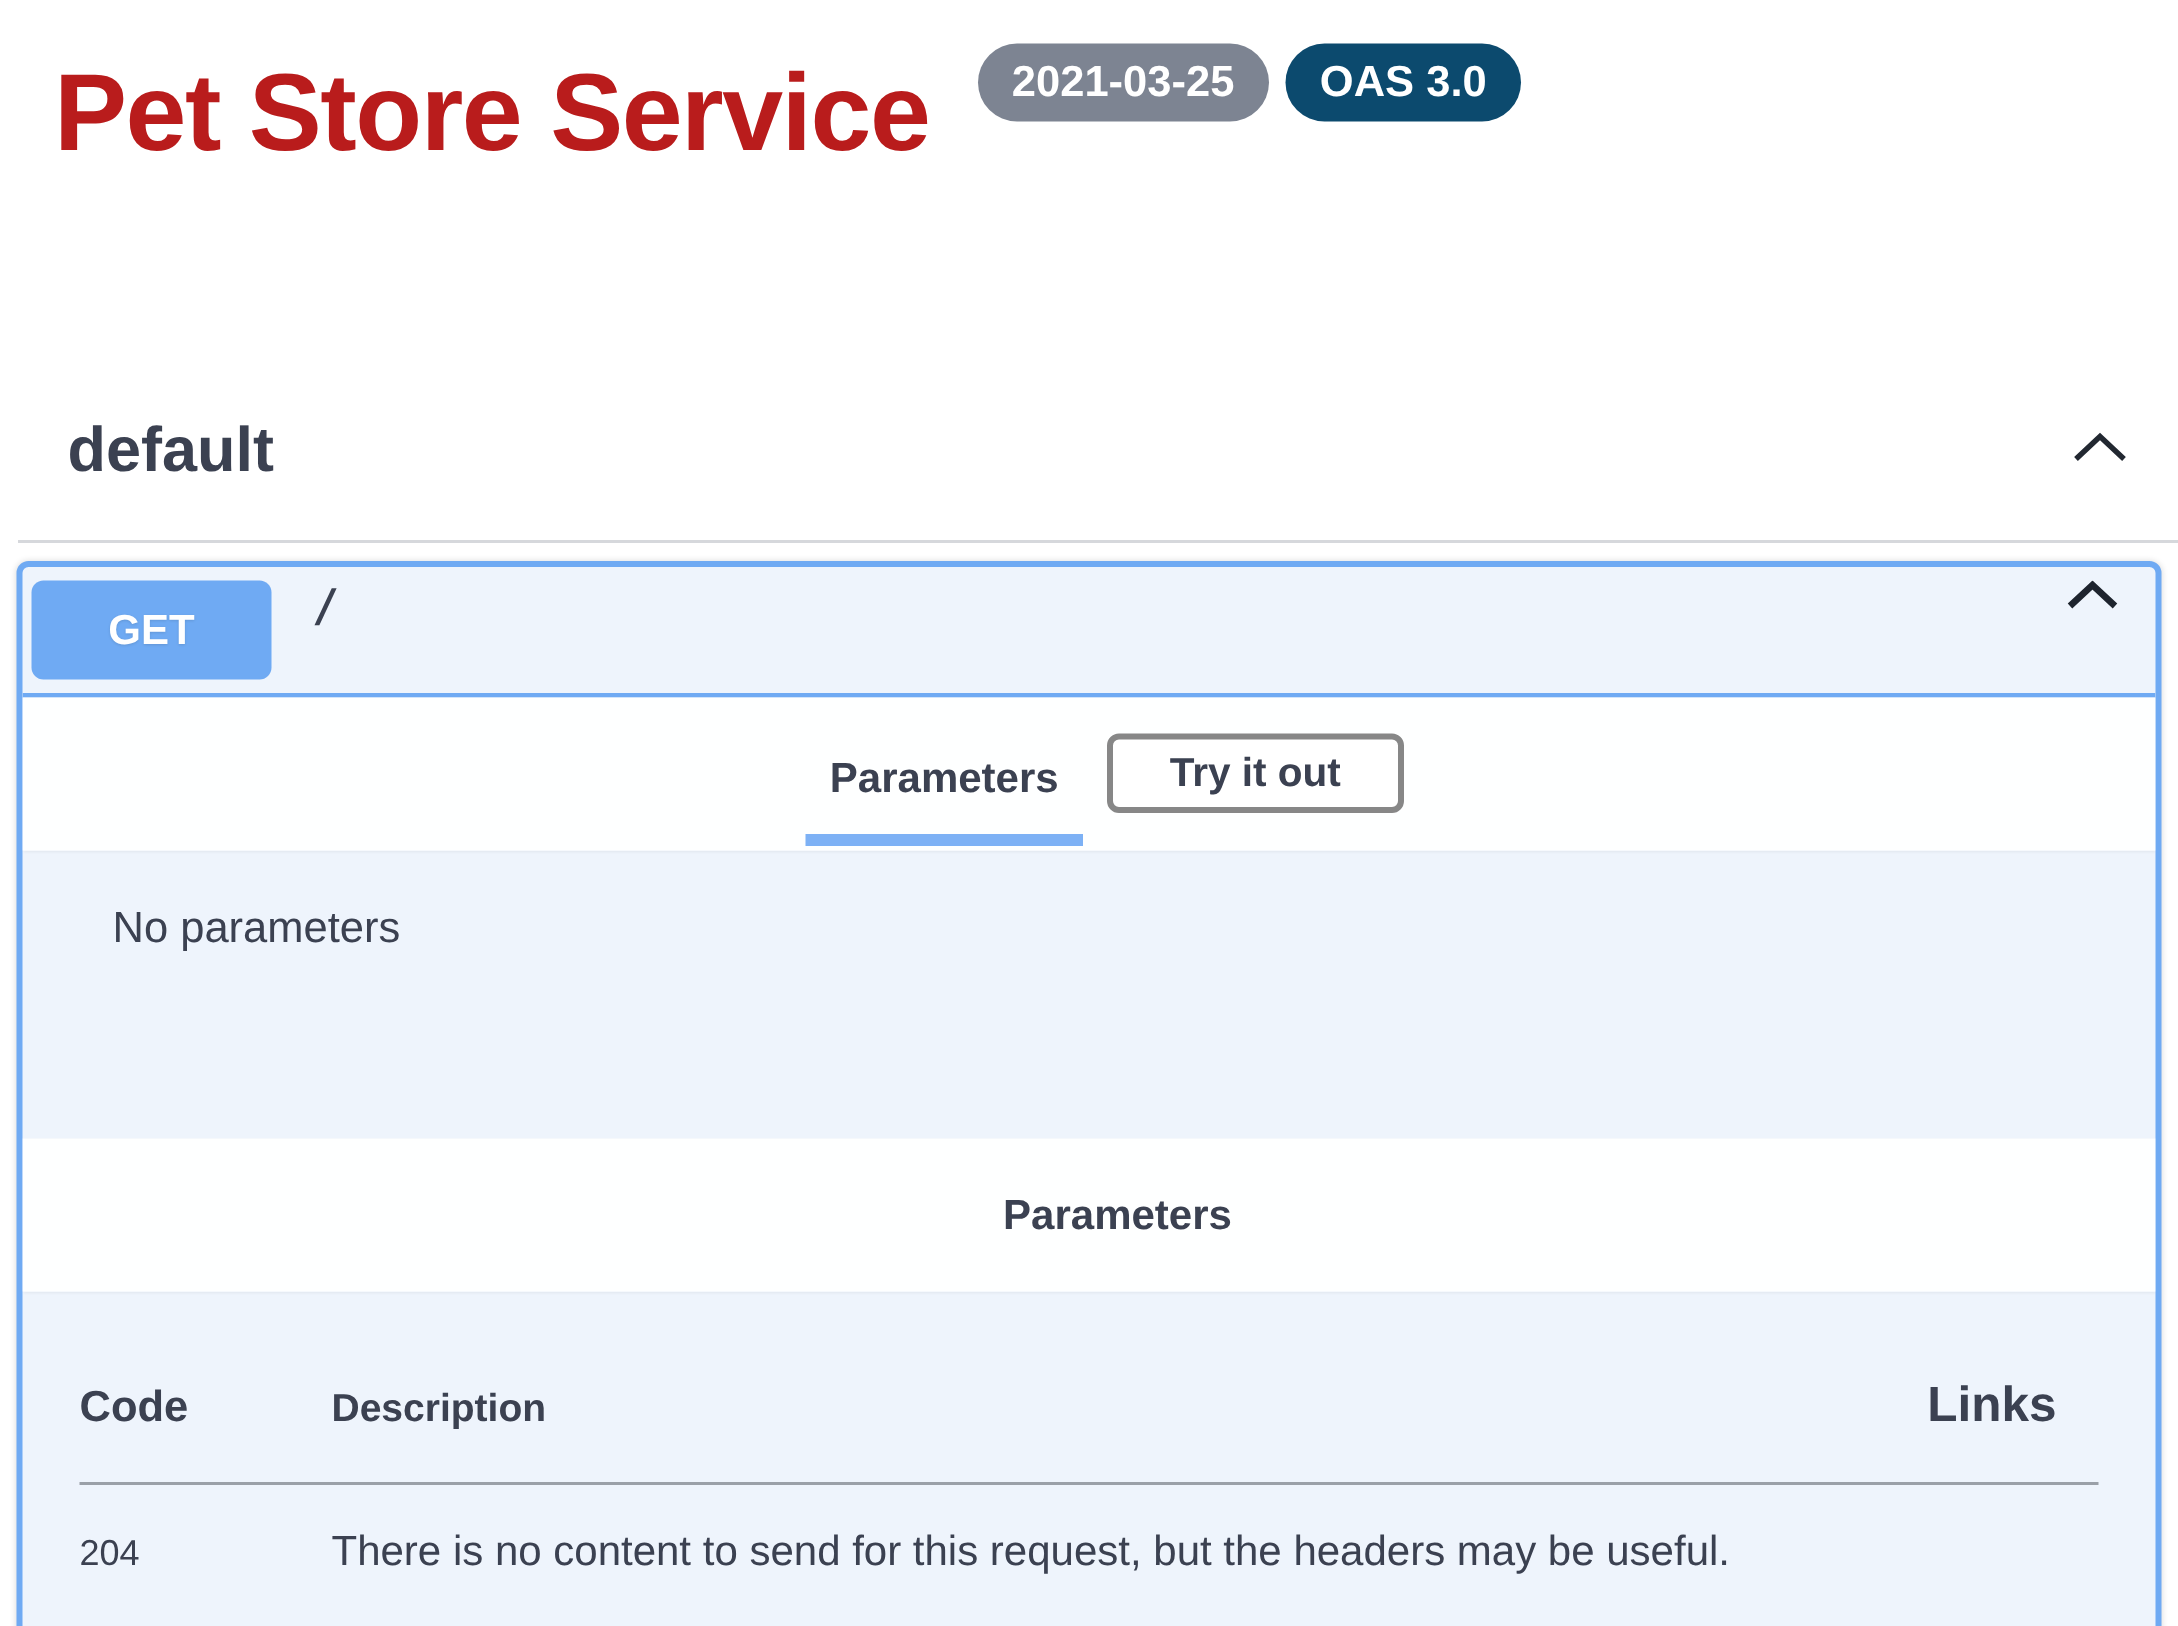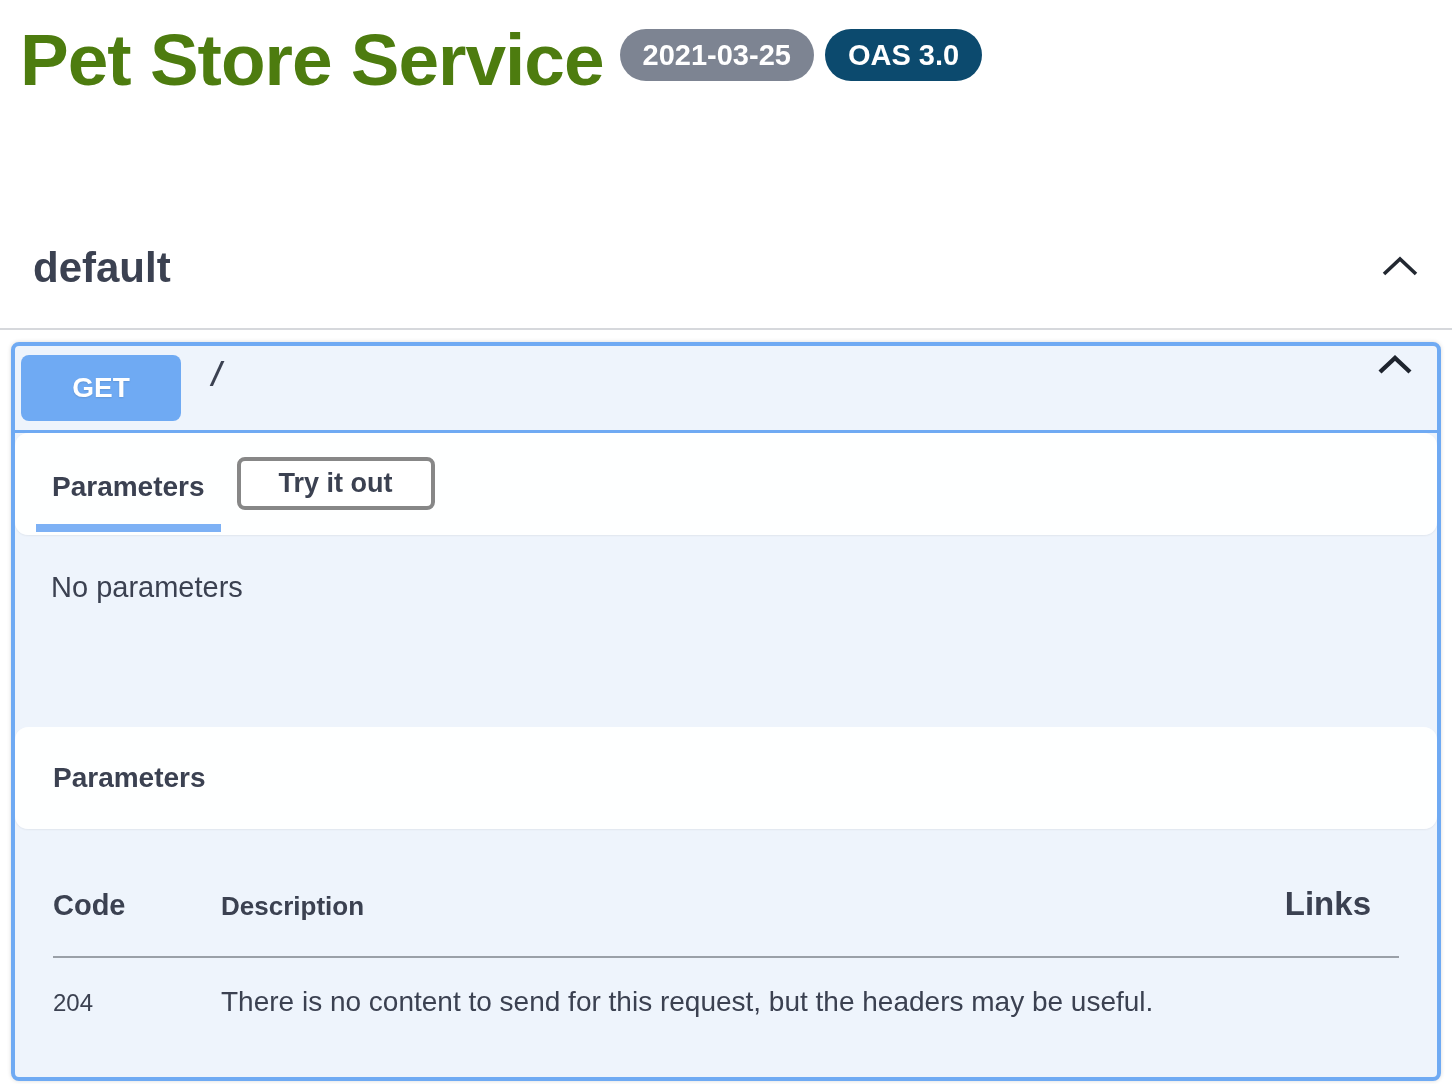--- a/index.html
+++ b/index.html
@@ -7,39 +7,40 @@
   body {
     width: 1452px; height: 1084px;
     font-family: "Liberation Sans", sans-serif;
     color: #3b4151;
     overflow: hidden;
   }
 
   
   .info-header { display: flex; align-items: flex-start; padding: 22px 0 0 20px; }
   .page-title {
-    margin: 0; font-size: 73px; font-weight: bold; color: #4d7c0f;
+    margin: 16px; font-size: 73px; font-weight: bold; color: #b91c1c;
     line-height: 1.05; letter-spacing: -1px;
   }
   .badges { display: flex; gap: 11px; margin: 7px 0 0 16px; }
   .badge {
     height: 52px; display: flex; align-items: center;
     border-radius: 26px; padding: 0 23px;
     color: #ffffff; font-weight: bold; font-size: 29px;
   }
   .badge-version { background: #7d8492; }
   .badge-oas { background: #0c4a6e; }
 
   
   .tag-header {
     margin-top: 145px;
     padding: 0 32px 36px 33px;
     border-bottom: 2px solid #d6d8dc;
     display: flex; justify-content: space-between; align-items: center;
     cursor: pointer;
+    margin-left: 12px;
   }
   .tag-title { margin: 0; font-size: 42px; font-weight: bold; color: #3b4151; }
   .chev-btn { background: none; border: none; padding: 0; cursor: pointer; display: flex; }
 
   
   .opblock {
     margin: 12px 11px 0;
     border: 4px solid #6faaf3;
     border-radius: 8px;
     background: #eef4fc;
@@ -64,43 +65,42 @@
     font-family: "DejaVu Sans Mono", monospace;
     font-size: 30px; font-weight: 600; color: #3b4151;
     margin-left: 27px;
   }
   .op-summary .chev-btn { margin-left: auto; }
 
   
   .section-header {
     background: rgba(255,255,255,.92);
     min-height: 102px;
-    display: flex; justify-content: flex-start; align-items: center;
+    display: flex; justify-content: center; align-items: center;
     box-shadow: 0 1px 2px rgba(0,0,0,.06);
-    border-radius: 13px;
   }
   .tab-bar { align-self: flex-end; margin-left: 21px; }
   .tab-item {
     display: inline-block;
     padding: 0 16px 21px;
     margin-bottom: 3px;
     border-bottom: 8px solid #7db1f5;
     font-size: 28px; font-weight: bold; color: #3b4151;
     cursor: pointer;
   }
   .tryout-btn {
     background: #ffffff;
     border: 4px solid #878787; border-radius: 8px;
     color: #3b4151; font-family: "Liberation Sans", sans-serif;
     font-size: 27px; font-weight: bold;
     padding: 7px 38px; cursor: pointer; margin-left: 16px;
   }
 
   
-  .params-body { height: 192px; padding: 36px 36px 0; }
+  .params-body { height: 192px; padding: 36px 60px 0; }
   .no-params { font-size: 29px; color: #3b4151; }
 
   .responses-header { padding-left: 38px; }
   .responses-title { font-size: 28px; font-weight: bold; color: #3b4151; margin: 0; }
 
   
   .responses-table { min-height: 248px; padding: 0 38px; }
   .table-head { display: flex; align-items: baseline; padding-top: 56px; }
   .th-code  { width: 168px; font-size: 29px; font-weight: bold; }
   .th-desc  { flex: 1; font-size: 26px; font-weight: bold; }

